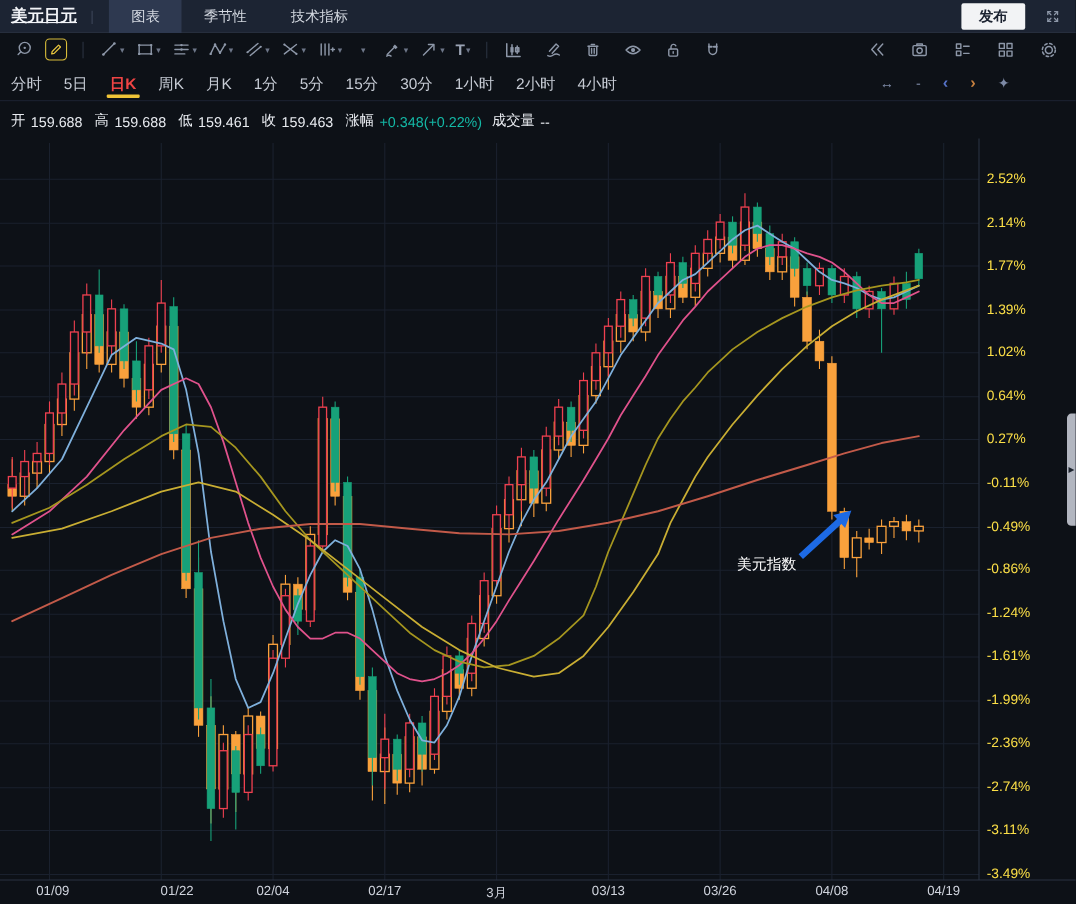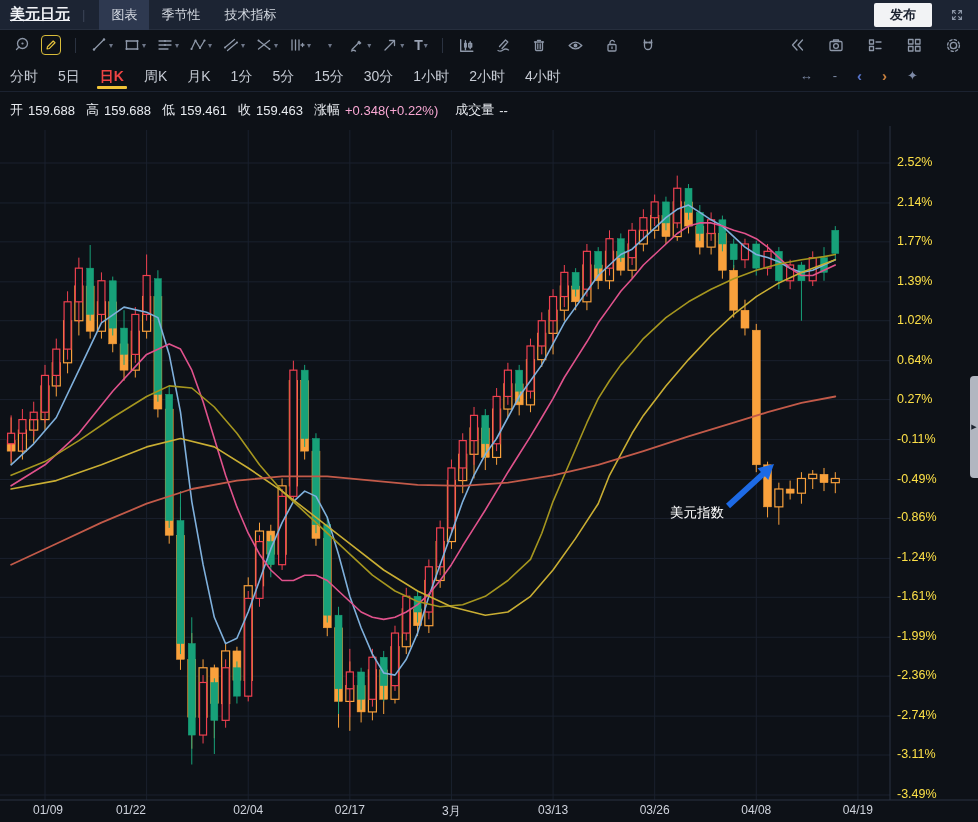--- a/index.html
+++ b/index.html
@@ -4,21 +4,21 @@
 <style>
   * { margin:0; padding:0; box-sizing:border-box; }
   html,body { width:978px; height:822px; overflow:hidden; }
   body { background:#0d1117; font-family:"Liberation Sans","DejaVu Sans",sans-serif; color:#cdd2db; position:relative; }
   #root { position:absolute; inset:0; }
 
   
   .header { position:absolute; top:0; left:0; right:0; height:30px; background:#1c2433; display:flex; align-items:center; z-index:5; border-bottom:1px solid #262e3d; }
   .title { font-size:15px; font-weight:bold; color:#f2f4f8; padding:0 12px 0 10px;text-decoration:underline; }
   .title-sep { color:#3a4456; font-size:13px; margin-right:14px; }
-  .htab { font-size:13px; color:#d4d9e1; padding:0 12px; height:30px; line-height:30px; cursor:pointer; }
+  .htab { font-size:13px; color:#d4d9e1; padding:0 20px; height:30px; line-height:30px; cursor:pointer; }
   .htab.active { background:#2e3950; }
   .header-right { margin-left:auto; display:flex; align-items:center; gap:14px; padding-right:10px; }
   .publish-btn { background:#f2f3f5; color:#1b2230; font-size:13px; font-weight:bold; border:none; border-radius:2px; padding:3px 16px; cursor:pointer; }
   .icon-btn { width:22px; height:22px; display:flex; align-items:center; justify-content:center; cursor:pointer; }
   svg.ic { stroke:#8d97a8; fill:none; stroke-width:1.3; stroke-linecap:round; stroke-linejoin:round; }
   svg.ic .fil { fill:#8d97a8; stroke:none; }
 
   
   .toolbar { position:absolute; top:30px; left:0; right:0; height:30px; display:flex; align-items:center; padding:0 10px; z-index:5; }
   .tgroup { display:flex; align-items:center; gap:4px; }
@@ -36,21 +36,21 @@
   .tf.active::after { content:""; position:absolute; left:-3px; right:-3px; bottom:3px; height:3px; background:#f0c437; border-radius:1px; }
   .tf-right { margin-left:auto; display:flex; align-items:center; gap:20px; padding-right:60px; font-size:13px; }
   .tfc { cursor:pointer; }
   .tfc.blue { color:#5673c9; font-size:15px; font-weight:bold; }
   .tfc.orange { color:#c8813f; font-size:15px; font-weight:bold; }
   .tfc.gray { color:#7d8aa6; }
 
   
   .quotebar { position:absolute; top:98px; left:10px; height:24px; display:flex; align-items:center; gap:5px; font-size:13px; color:#e8ebf0; z-index:5; white-space:nowrap; }
   .qv { margin-right:6px; }
-  .qchange { color:#f9a8d4; margin-right:12px; }
+  .qchange { color:#14b8a6; margin-right:4px; }
 
   
   #chart-svg { position:absolute; inset:0; z-index:1; }
   .ylabel { position:absolute; left:897px; font-size:12.5px; color:#fde047; z-index:2; }
   .xlabel { position:absolute; top:803px; font-size:12px; color:#cfd3dc; transform:translateX(-50%); z-index:2; }
 
   
   .panel-handle { position:absolute; right:0; top:376px; width:8px; height:102px; background:#b2b6c0; border-radius:4px 0 0 4px; z-index:6; cursor:pointer; display:flex; align-items:center; justify-content:center; }
   .panel-handle span { font-size:7px; color:#1d242f; }
 </style>
@@ -654,21 +654,21 @@
       <div class="ylabel" style="top: 550.394px;">-1.24%</div>
       <div class="ylabel" style="top: 589.303px;">-1.61%</div>
       <div class="ylabel" style="top: 629.263px;">-1.99%</div>
       <div class="ylabel" style="top: 668.171px;">-2.36%</div>
       <div class="ylabel" style="top: 708.131px;">-2.74%</div>
       <div class="ylabel" style="top: 747.04px;">-3.11%</div>
       <div class="ylabel" style="top: 787px;">-3.49%</div>
     </div>
   <div id="x-axis">
       <div class="xlabel" style="left: 48px;">01/09</div>
-      <div class="xlabel" style="left: 131px;">01/22</div>
+      <div class="xlabel" style="left: 161px;">01/22</div>
       <div class="xlabel" style="left: 248.22px;">02/04</div>
       <div class="xlabel" style="left: 349.83px;">02/17</div>
       <div class="xlabel" style="left: 451.44px;">3月</div>
       <div class="xlabel" style="left: 553.05px;">03/13</div>
       <div class="xlabel" style="left: 654.66px;">03/26</div>
       <div class="xlabel" style="left: 756.27px;">04/08</div>
       <div class="xlabel" style="left: 857.88px;">04/19</div>
     </div>
 
   <div class="panel-handle">

